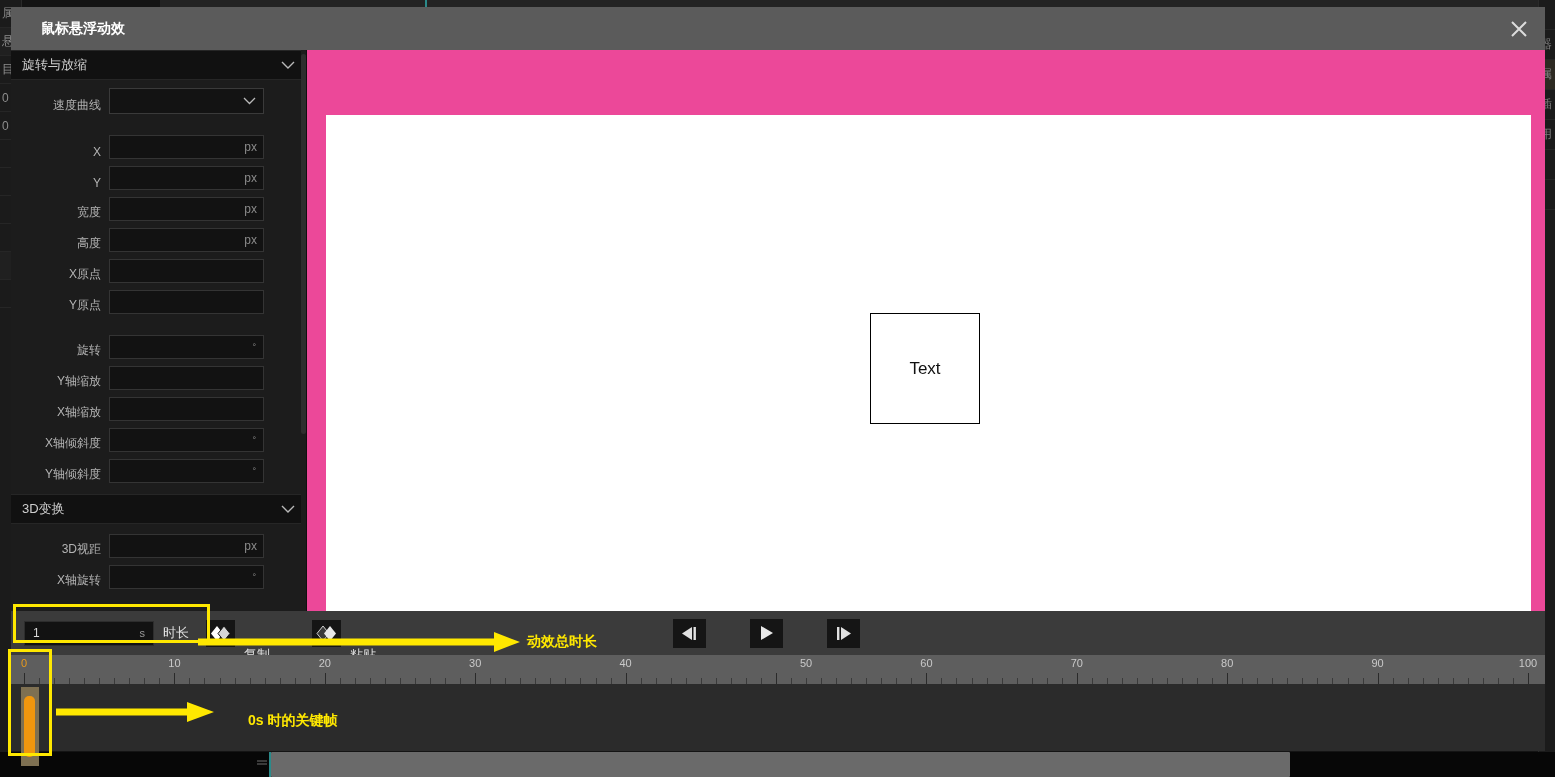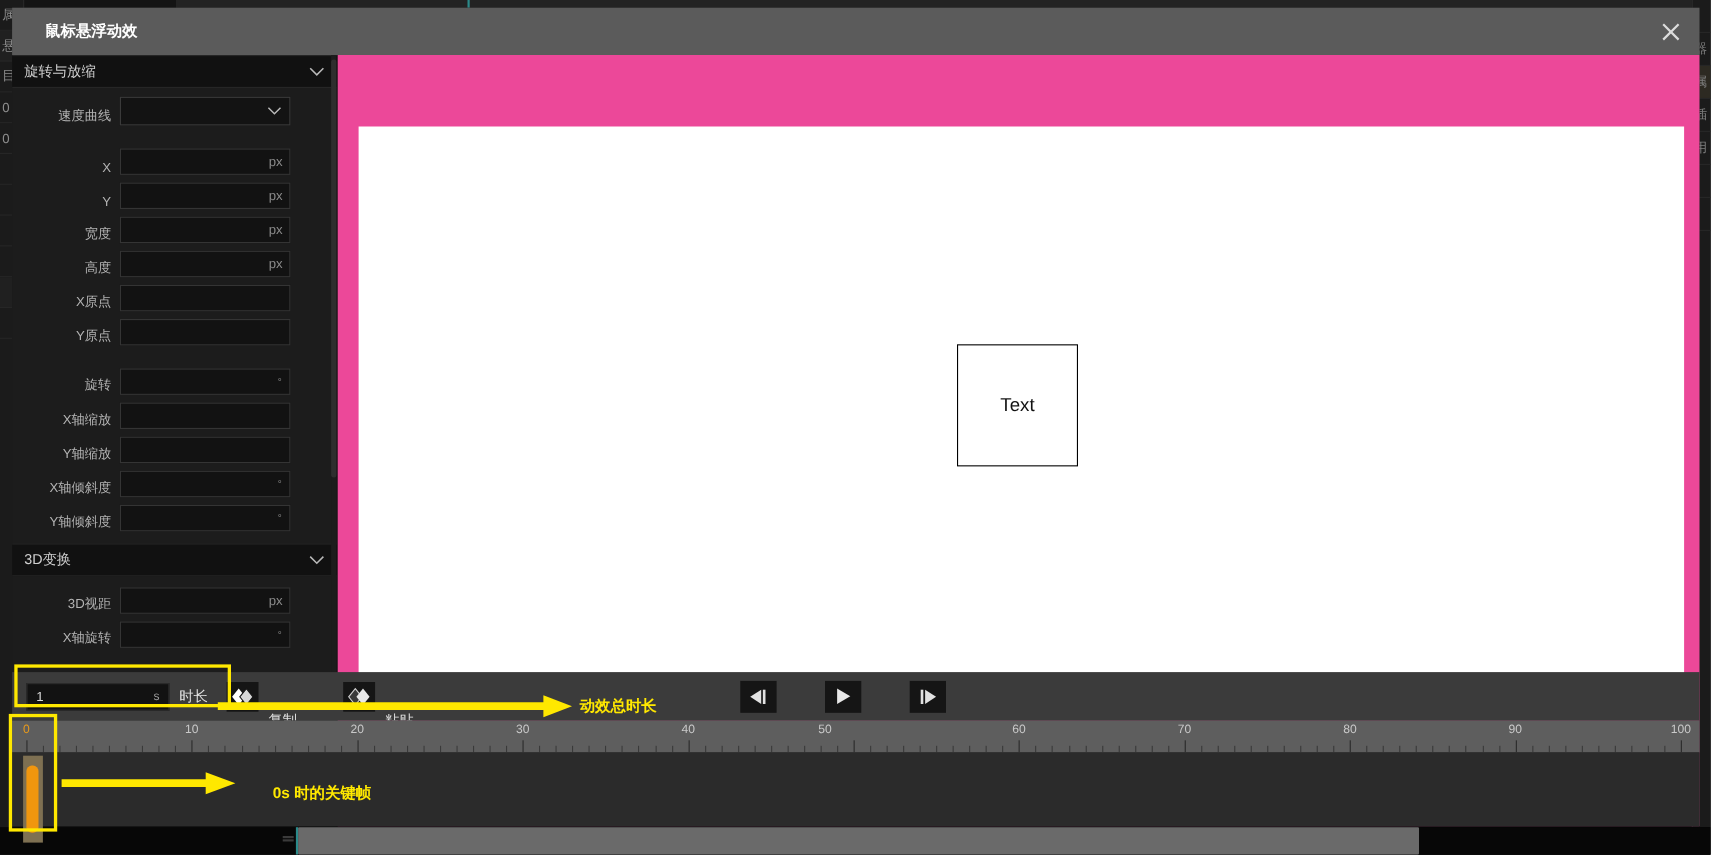--- a/index.html
+++ b/index.html
@@ -375,28 +375,28 @@
 
           <div class="section-body">
             <div class="field-row">
               <div class="field-label">旋转</div>
               <div class="field-input">
                 <span class="val"></span>
                 <span class="unit deg">°</span>
               </div>
             </div>
             <div class="field-row">
+              <div class="field-label">Y轴缩放</div>
+              <div class="field-input">
+                <span class="val"></span>
+                <span class="unit"></span>
+              </div>
+            </div>
+            <div class="field-row">
               <div class="field-label">X轴缩放</div>
-              <div class="field-input">
-                <span class="val"></span>
-                <span class="unit"></span>
-              </div>
-            </div>
-            <div class="field-row">
-              <div class="field-label">Y轴缩放</div>
               <div class="field-input">
                 <span class="val"></span>
                 <span class="unit"></span>
               </div>
             </div>
             <div class="field-row">
               <div class="field-label">X轴倾斜度</div>
               <div class="field-input">
                 <span class="val"></span>
                 <span class="unit deg">°</span>
@@ -603,21 +603,21 @@
             <div class="minor" style="left: 1456.84px;"></div>
             <div class="minor" style="left: 1471.88px;"></div>
             <div class="minor" style="left: 1486.92px;"></div>
             <div class="minor" style="left: 1501.96px;"></div>
             <div class="major" style="left: 1517px;"></div>
             <div class="lab cur" style="left: 13px;">0</div>
             <div class="lab" style="left: 163.4px;">10</div>
             <div class="lab" style="left: 313.8px;">20</div>
             <div class="lab" style="left: 464.2px;">30</div>
             <div class="lab" style="left: 614.6px;">40</div>
-            <div class="lab" style="left: 739px;">50</div>
+            <div class="lab" style="left: 795px;">50</div>
             <div class="lab" style="left: 915.4px;">60</div>
             <div class="lab" style="left: 1065.8px;">70</div>
             <div class="lab" style="left: 1216.2px;">80</div>
             <div class="lab" style="left: 1366.6px;">90</div>
             <div class="lab" style="left: 1517px;">100</div>
           </div>
         <div class="track-area">
           <div class="kf-slot"></div>
           <div class="kf-bar"></div>
         </div>

